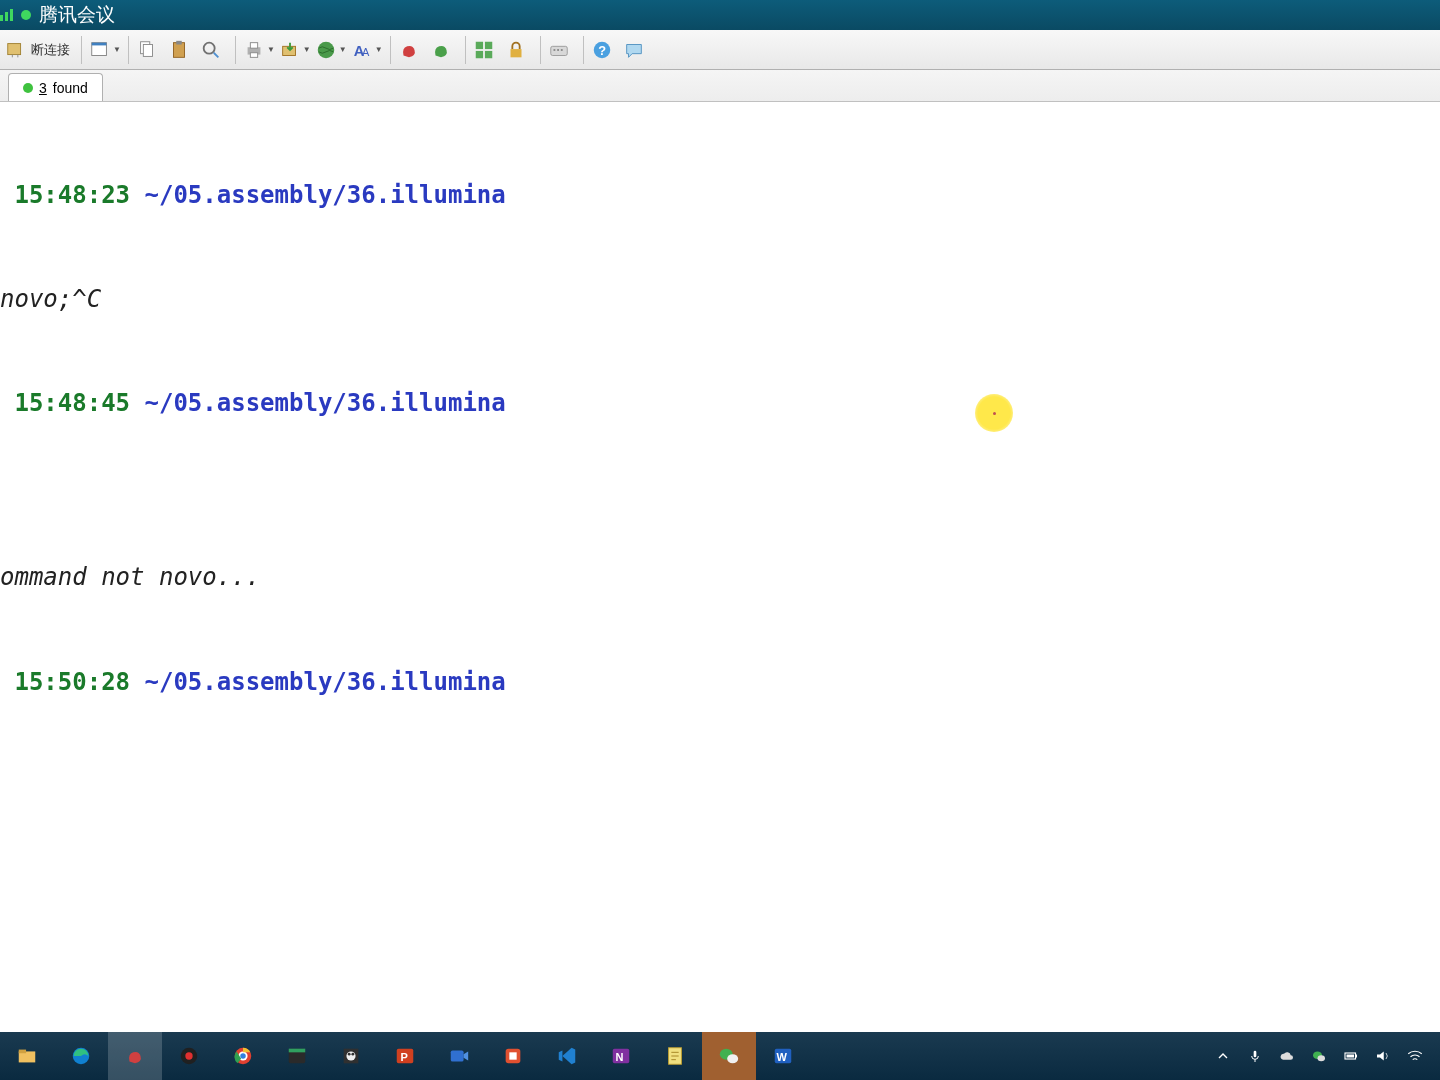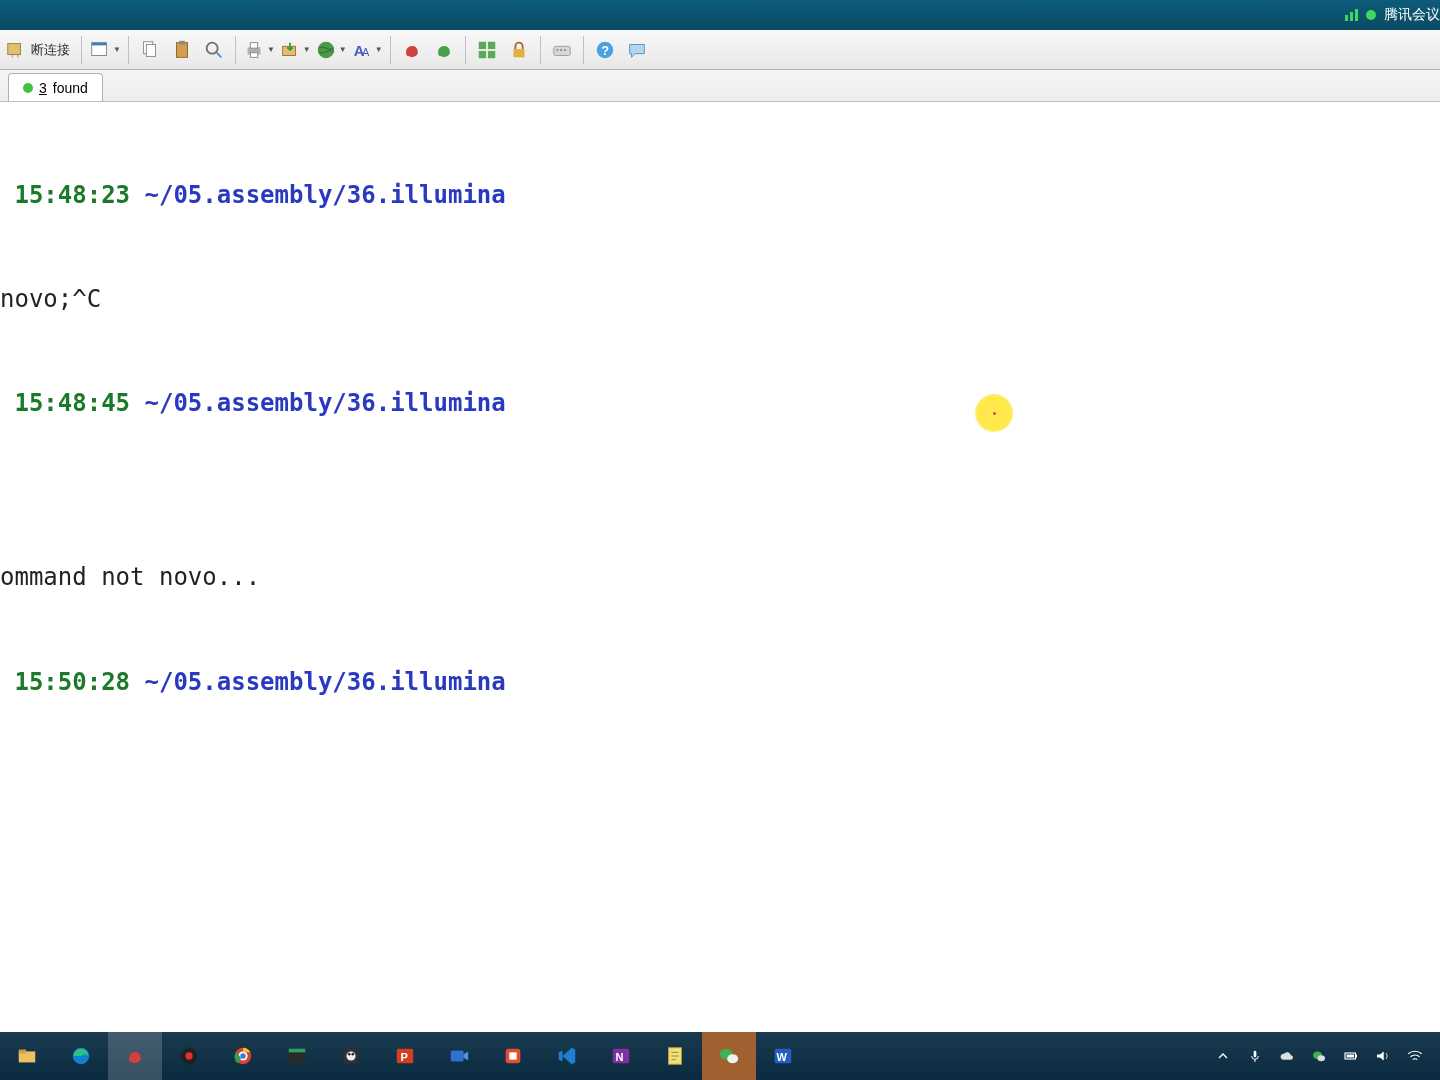--- a/index.html
+++ b/index.html
@@ -11,23 +11,23 @@
     background: #fff;
     position: relative;
   }
   
   
   .titlebar {
     height: 30px;
     background: linear-gradient(to bottom, #0d5c7a, #0a4a63);
     display: flex;
     align-items: center;
-    justify-content: flex-end;
+    justify-content: flex-start;
     color: #fff;
-    font-size: 14px;
+    font-size: 19px;
     gap: 8px;
   }
   .titlebar .signal { display: flex; gap: 2px; align-items: flex-end; }
   .titlebar .signal span { width: 3px; background: #3fd85f; display: inline-block; }
   .titlebar .signal span:nth-child(1){height:6px;}
   .titlebar .signal span:nth-child(2){height:9px;}
   .titlebar .signal span:nth-child(3){height:12px;}
   .titlebar .dot { width:10px; height:10px; border-radius:50%; background:#3fd85f; display:inline-block;}
 
   
@@ -39,21 +39,20 @@
     align-items: center;
     padding: 0 4px;
     gap: 2px;
   }
   .toolbar .sep { width:1px; height:28px; background:#c0c0c0; margin:0 4px;}
   .toolbar .btn {
     height: 30px;
     min-width: 30px;
     display: flex;
     align-items: center;
-    justify-content: center;
     border: 1px solid transparent;
     border-radius: 3px;
     cursor: pointer;
     position: relative;
   }
   .toolbar .btn .drop { font-size:8px; margin-left:2px; color:#555;}
   .toolbar .conn-label { font-size:13px; color:#333; padding:0 4px;}
   
   .tabbar {
     height: 32px;
@@ -87,21 +86,21 @@
     line-height: 1.45;
     padding: 6px 0 13px 0;
     height: calc(100% - 30px - 40px - 32px - 48px);
     overflow:hidden;
     white-space: pre;
     position:relative;
   }
   .terminal .line { white-space: pre; }
   .ts   { color: #1a7a2a; font-weight:bold;}
   .path { color: #2a3ac0; font-weight:bold;}
-  .plain{ color:#222; }
+  .plain{ color:#222;font-style:italic; }
   
   .cursor-highlight{
     position:absolute;
     width:38px;height:38px;border-radius:50%;
     background:radial-gradient(circle,#ffe84a 0%,#ffe84a 60%, rgba(255,232,74,0) 100%);
     left:975px; top:292px;
     display:flex;align-items:center;justify-content:center;
   }
   .cursor-highlight::after{content:"";width:3px;height:3px;background:#c05050;border-radius:50%;}
   

